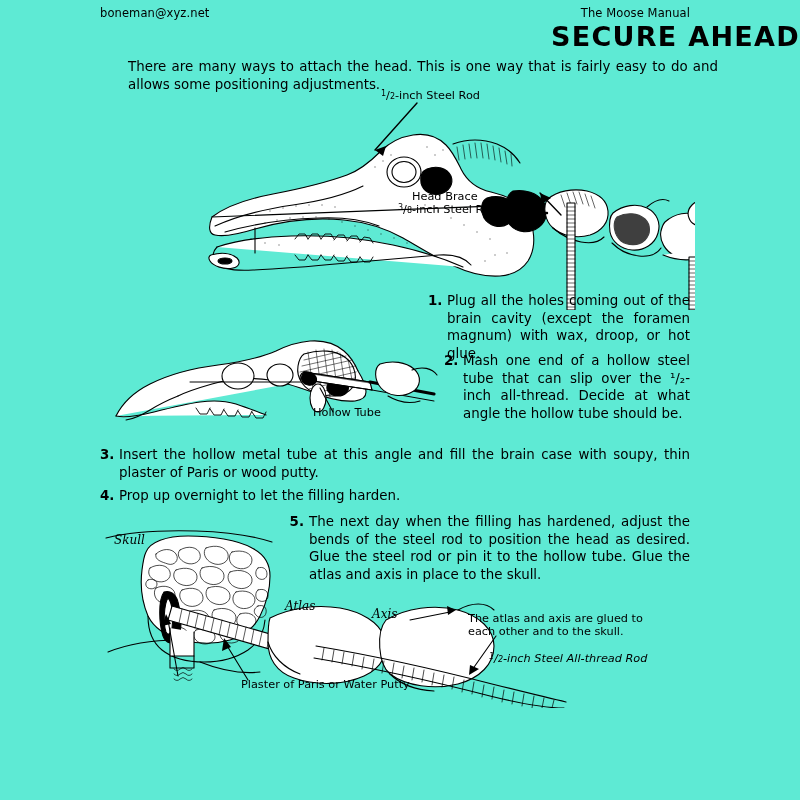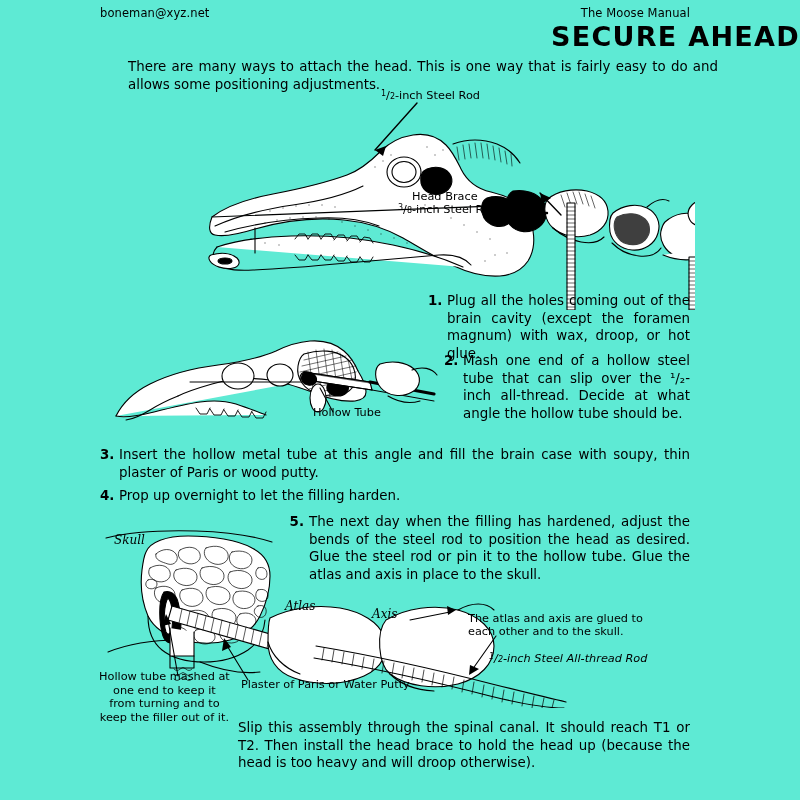--- a/index.html
+++ b/index.html
@@ -562,30 +562,25 @@
 
       <path d="M396 108 L372 142" stroke-width="1.1"></path>
       <path d="M369 147 l1 -10 l9 4 Z" fill="#000" stroke="none"></path>
     </svg>
   </div>
 
   <span class="lbl ital" style="left:114px; top:534px;">Skull</span>
   <span class="lbl ital" style="left:285px; top:600px;">Atlas</span>
   <span class="lbl ital" style="left:372px; top:608px;">Axis</span>
 
-  <div class="lbl center" style="left:99px; top:670px; white-space:pre-line;">Hollow tube mashed at
-one end to keep it
-from turning and to
-keep the filler out of it.</div>
 
   <span class="lbl" style="left:241px; top:678px;">Plaster of Paris or Water Putty</span>
 
   <div class="lbl" style="left:468px; top:612px; white-space:pre-line; line-height:13px;">The atlas and axis are glued to
 each other and to the skull.</div>
 
   <span class="lbl" style="left:489px; top:652px;font-style:italic;">
     <span class="frac"><sup>1</sup>/<sub>2</sub></span><span>-inch Steel All-thread Rod</span>
   </span>
 
-  <div class="closing">Slip this assembly through the spinal canal. It should reach T1 or T2. Then install the head brace to hold the head up (because the head is too heavy and will droop otherwise).</div>
 
 
 </div>
 
 </body></html>

